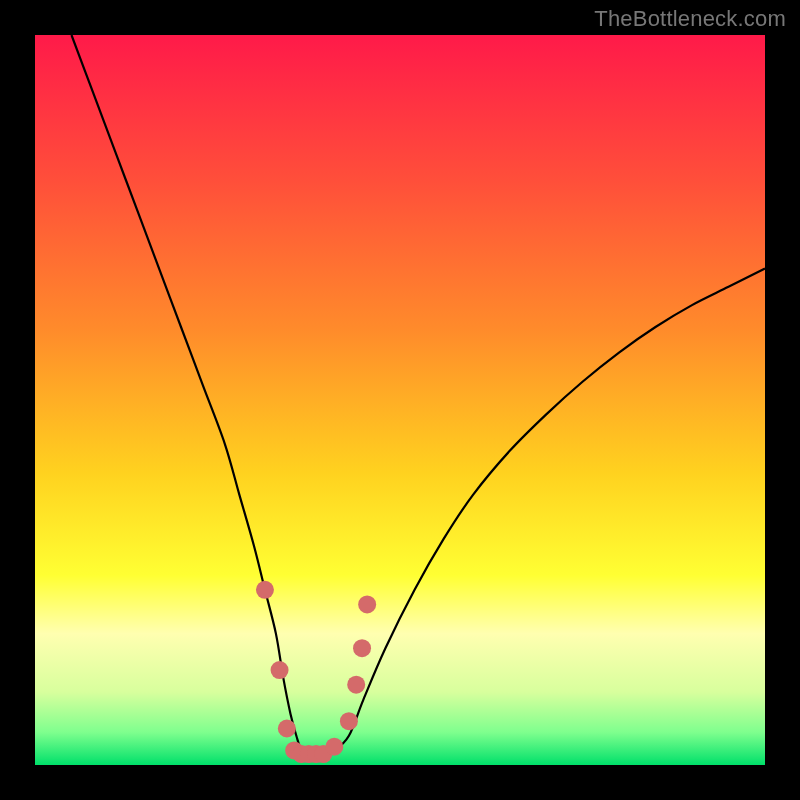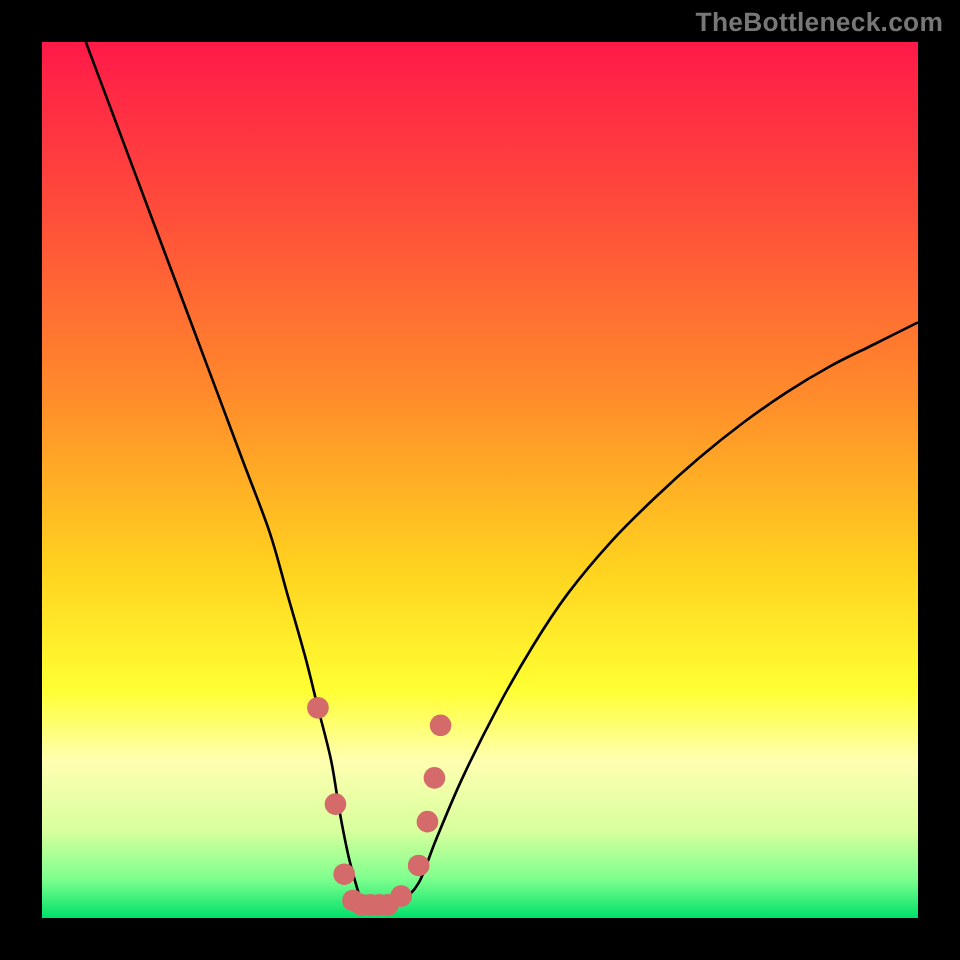--- a/index.html
+++ b/index.html
@@ -25,21 +25,21 @@
     top: 35px;
     width: 730px;
     height: 730px;
   }
   .watermark {
     position: absolute;
     top: 6px;
     right: 14px;
     color: #777;
     font-size: 22px;
-    font-weight: 700;
+    font-weight: 400;
     letter-spacing: 0.2px;
     user-select: none;
   }
   svg { display: block; }
 </style>
 </head>
 <body>
 
 <div class="frame">
   <div class="watermark">TheBottleneck.com</div>

